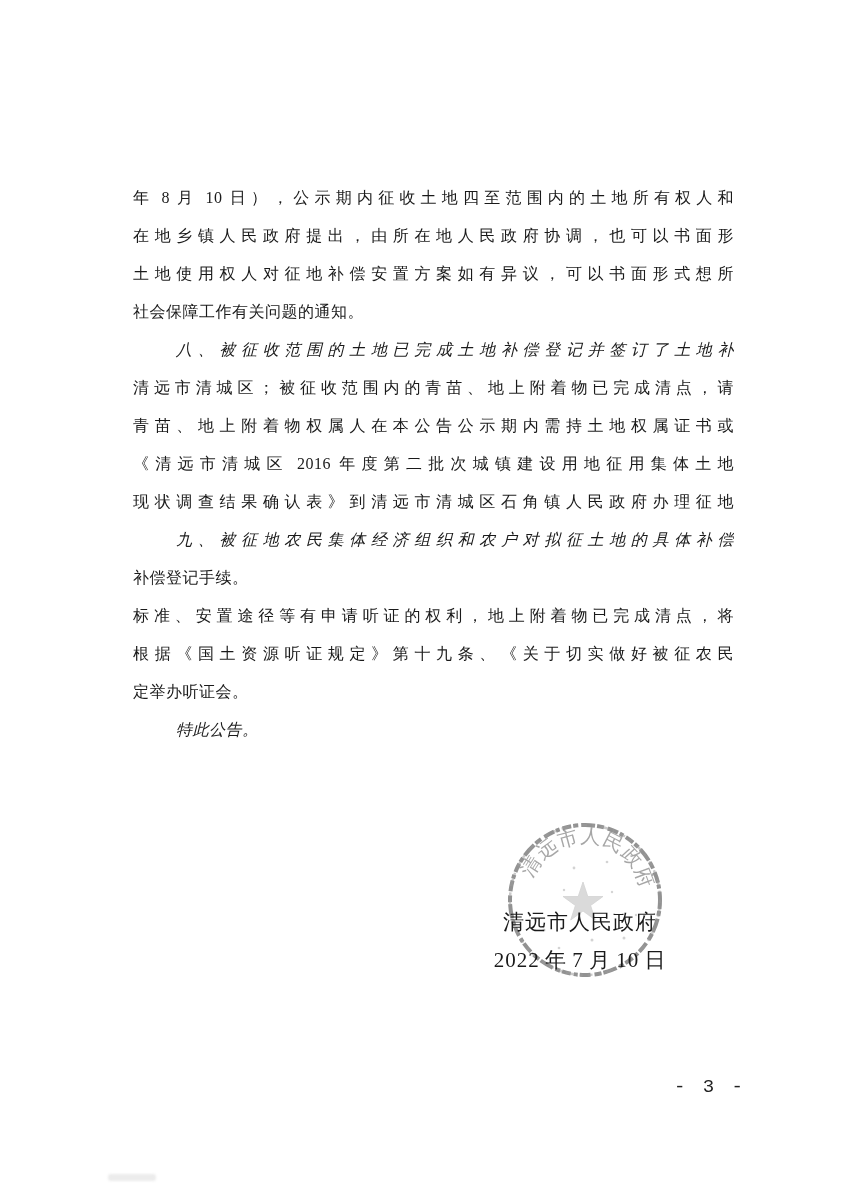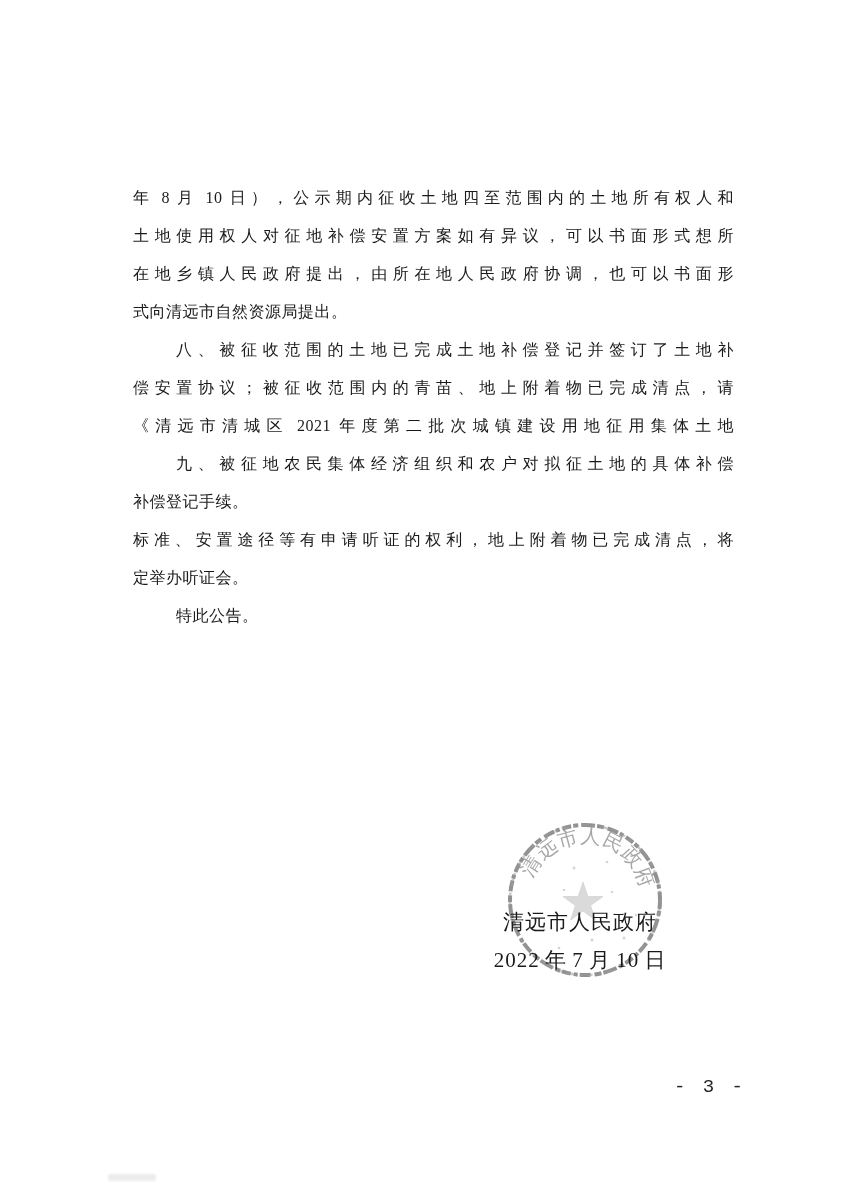--- a/index.html
+++ b/index.html
@@ -24,21 +24,21 @@
   }
   .line {
     height: 38px;
     line-height: 38px;
     overflow: hidden;
     text-align: justify;
     text-align-last: justify;
     white-space: normal;
   }
   .line.last { text-align-last: left; }
-  .line.indent { padding-left: 43px; }
+  .line.indent { padding-left: 43px; font-style: italic; }
   
   .sigblock {
     position: absolute;
     left: 400px;
     top: 903px;
     width: 360px;
     text-align: center;
     font-size: 21px;
     letter-spacing: 1px;
     line-height: 38px;
@@ -112,29 +112,32 @@
         <circle cx="88" cy="120" r="1.5"></circle>
         <circle cx="60" cy="70" r="1.2"></circle>
         <circle cx="108" cy="72" r="1.2"></circle>
         <circle cx="95" cy="138" r="1.4"></circle>
       </g>
     </svg>
   </div>
 
   <div class="textblock" id="body-lines">
       <div class="line">年 8 月 10 日），公示期内征收土地四至范围内的土地所有权人和</div>
+      <div class="line">在地乡镇人民政府提出，由所在地人民政府协调，也可以书面形</div>
       <div class="line">土地使用权人对征地补偿安置方案如有异议，可以书面形式想所</div>
-      <div class="line">在地乡镇人民政府提出，由所在地人民政府协调，也可以书面形</div>
-      <div class="line last">式向清远市自然资源局提出。</div>
+      <div class="line last">社会保障工作有关问题的通知。</div>
       <div class="line indent">八、被征收范围的土地已完成土地补偿登记并签订了土地补</div>
-      <div class="line">偿安置协议；被征收范围内的青苗、地上附着物已完成清点，请</div>
-      <div class="line">《清远市清城区 2021 年度第二批次城镇建设用地征用集体土地</div>
+      <div class="line">清远市清城区；被征收范围内的青苗、地上附着物已完成清点，请</div>
+      <div class="line">青苗、地上附着物权属人在本公告公示期内需持土地权属证书或</div>
+      <div class="line">《清远市清城区 2016 年度第二批次城镇建设用地征用集体土地</div>
+      <div class="line">现状调查结果确认表》到清远市清城区石角镇人民政府办理征地</div>
       <div class="line indent">九、被征地农民集体经济组织和农户对拟征土地的具体补偿</div>
       <div class="line last">补偿登记手续。</div>
       <div class="line">标准、安置途径等有申请听证的权利，地上附着物已完成清点，将</div>
+      <div class="line">根据《国土资源听证规定》第十九条、《关于切实做好被征农民</div>
       <div class="line last">定举办听证会。</div>
       <div class="line indent last">特此公告。</div>
     </div>
 
   <div class="sigblock">
     <div class="sig-name">清远市人民政府</div>
     <div class="sig-date">2022 年 7 月 10 日</div>
   </div>
 
   <div class="pagenum">- 3 -</div>

